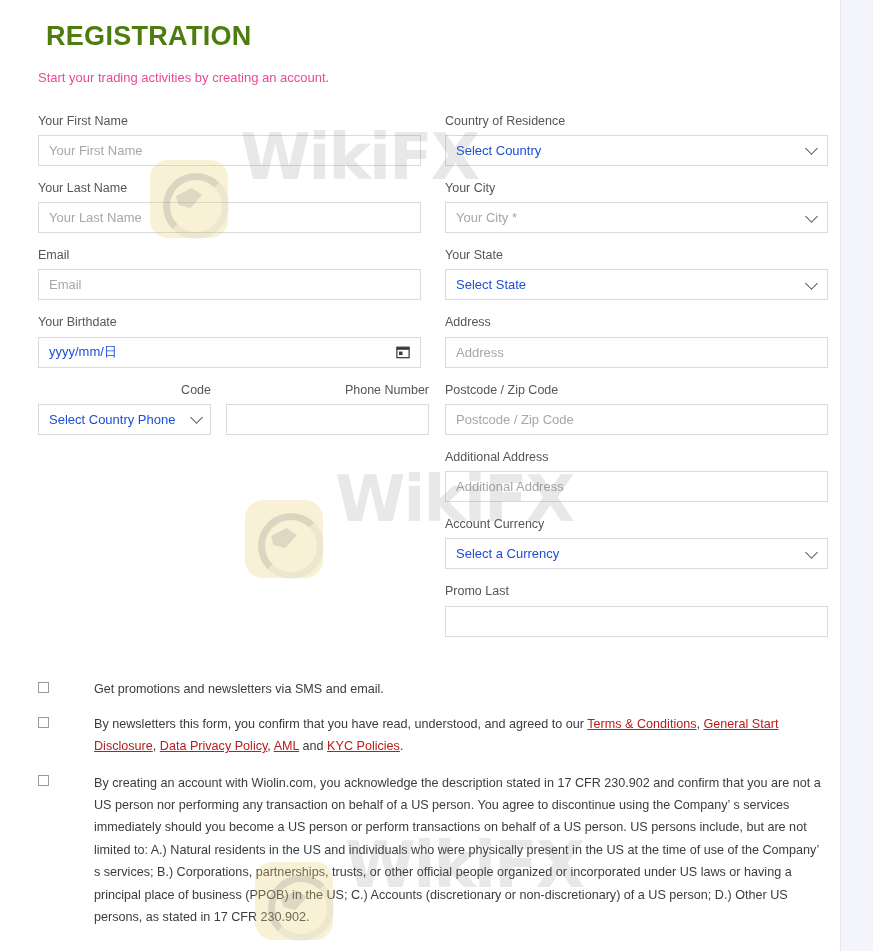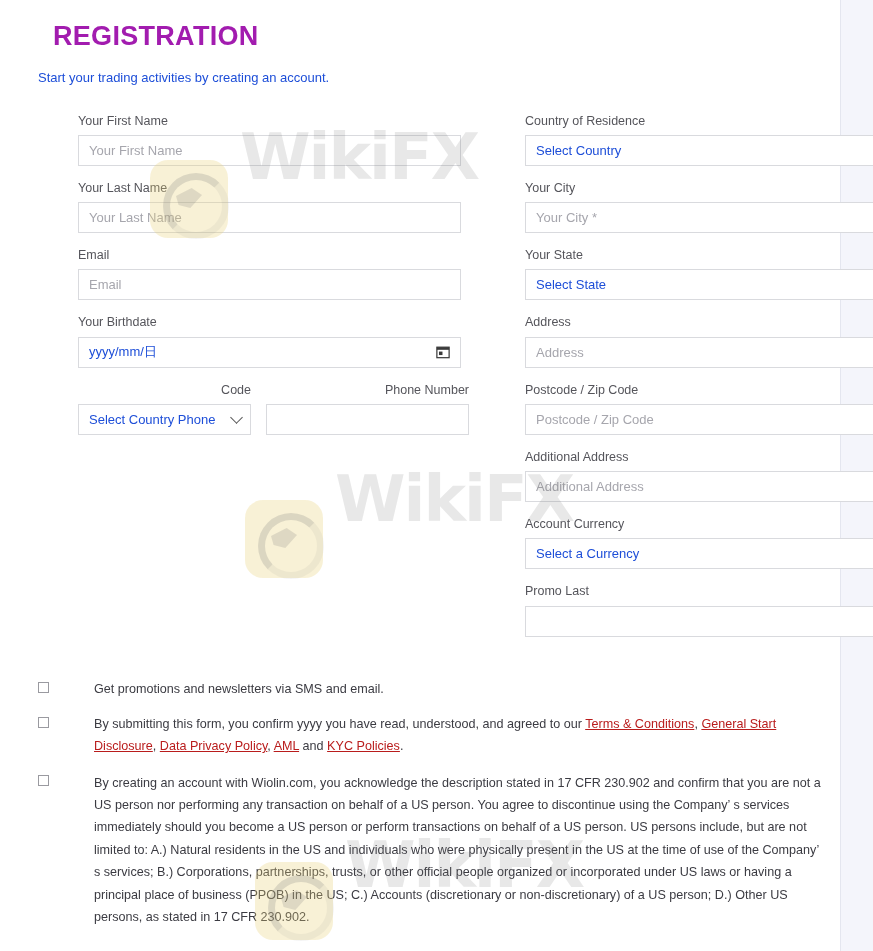--- a/index.html
+++ b/index.html
@@ -68,38 +68,38 @@
     left: 26px; top: 28px;
     width: 26px; height: 20px;
     background: rgba(120,120,120,0.20);
     clip-path: polygon(0 40%, 60% 0, 100% 35%, 55% 100%, 10% 85%);
   }
 
   
   .page-title {
     font-size: 27px;
     font-weight: 700;
-    color: #a21caf;
+    color: #4d7c0f;
     letter-spacing: 0.3px;
-    margin: 0 0 18px 15px;
+    margin: 0 0 18px 8px;
     line-height: 1.1;
   }
   .page-subtitle {
     font-size: 13px;
-    color: #1d4ed8;
+    color: #ec4899;
     margin: 0 0 28px 0;
   }
 
   
   .form-grid {
     position: relative;
     display: flex;
     gap: 24px;
   }
-  .col { width: 383px; flex: 0 0 383px; margin-left: 40px; }
+  .col { width: 383px; flex: 0 0 383px; }
   .field { margin-bottom: 14px; }
   .field-label {
     display: block;
     font-size: 12.5px;
     color: #55555b;
     margin-bottom: 6px;
     line-height: 1.3;
   }
   .control {
     position: relative;
@@ -339,21 +339,21 @@
 
     <div class="consents">
 
       <div class="consent-row">
         <span class="cbox"></span>
         <span class="consent-text">Get promotions and newsletters via SMS and email.</span>
       </div>
 
       <div class="consent-row">
         <span class="cbox"></span>
-        <span class="consent-text"><span>By submitting this form, you confirm yyyy you have read, understood, and agreed to our </span><a href="#">Terms &amp; Conditions</a><span>, </span><a href="#">General Start Disclosure</a><span>, </span><a href="#">Data Privacy Policy</a><span>, </span><a href="#">AML</a><span> and </span><a href="#">KYC Policies</a><span>.</span></span>
+        <span class="consent-text"><span>By newsletters this form, you confirm that you have read, understood, and agreed to our </span><a href="#">Terms &amp; Conditions</a><span>, </span><a href="#">General Start Disclosure</a><span>, </span><a href="#">Data Privacy Policy</a><span>, </span><a href="#">AML</a><span> and </span><a href="#">KYC Policies</a><span>.</span></span>
       </div>
 
       <div class="consent-row legal">
         <span class="cbox"></span>
         <span class="consent-text">By creating an account with Wiolin.com, you acknowledge the description stated in 17 CFR 230.902 and confirm that you are not a US person nor performing any transaction on behalf of a US person. You agree to discontinue using the Company’ s services immediately should you become a US person or perform transactions on behalf of a US person. US persons include, but are not limited to: A.) Natural residents in the US and individuals who were physically present in the US at the time of use of the Company’ s services; B.) Corporations, partnerships, trusts, or other official people organized or incorporated under US laws or having a principal place of business (PPOB) in the US; C.) Accounts (discretionary or non-discretionary) of a US person; D.) Other US persons, as stated in 17 CFR 230.902.</span>
       </div>
 
     </div>
 
     <div class="submit-wrap">

